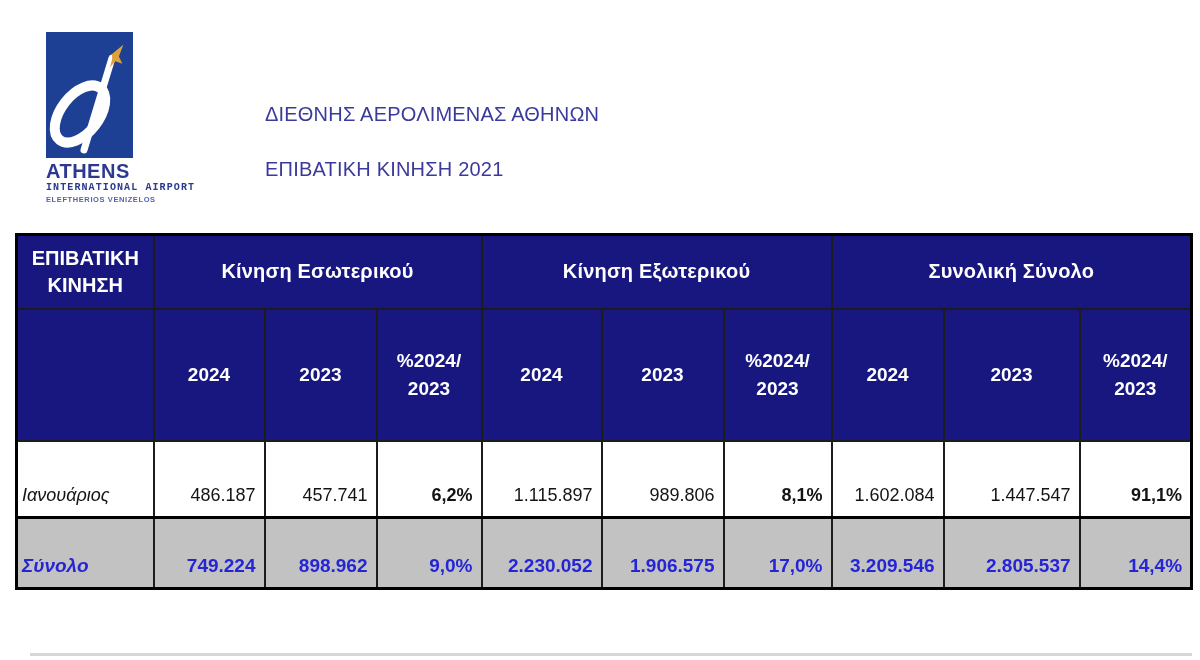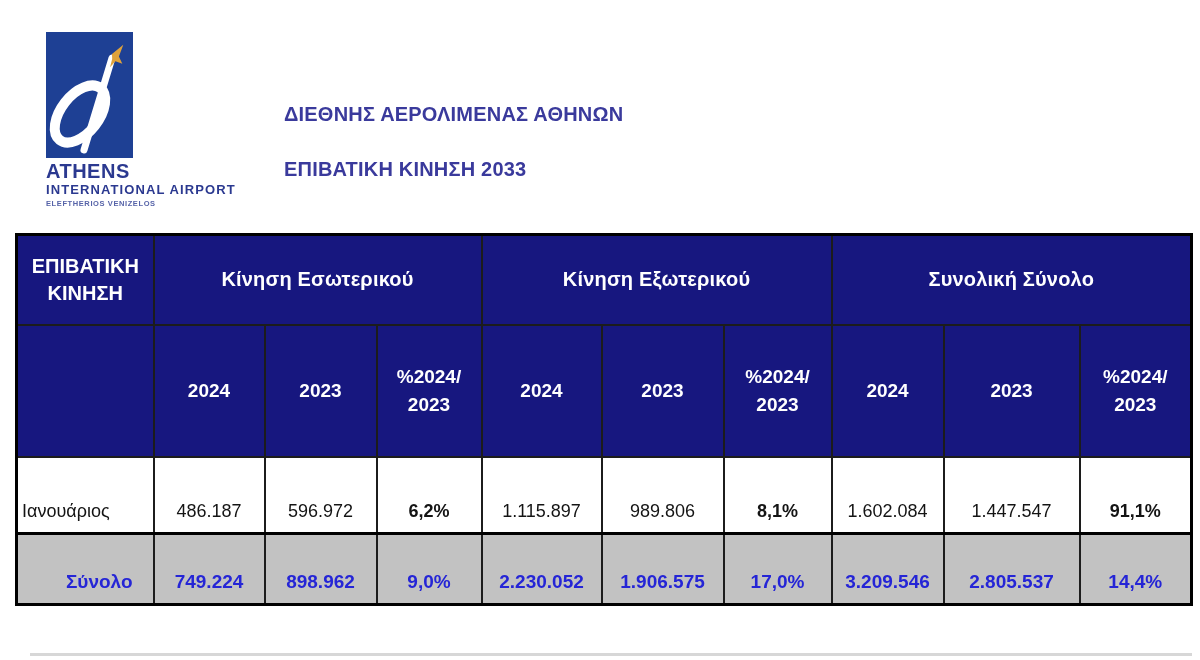--- a/index.html
+++ b/index.html
@@ -5,59 +5,59 @@
   * { margin:0; padding:0; box-sizing:border-box; }
   html,body { width:1200px; height:660px; background:#ffffff; overflow:hidden;
     font-family:"Liberation Sans","DejaVu Sans",sans-serif; }
   .canvas { position:relative; width:1200px; height:660px; background:#ffffff; }
 
   
   .logo-wrap { position:absolute; left:26px; top:32px; width:92px;padding-left:20px; }
   .logo-box { display:block; width:87px; height:126px; }
   .logo-name { margin-top:3px; font-size:20px; font-weight:bold; letter-spacing:0.5px;
     color:#2b3990; line-height:1.0; }
-  .logo-sub { font-size:13px; font-weight:bold; letter-spacing:1.1px; color:#2b3990;
-    line-height:1.35; white-space:nowrap; }
+  .logo-sub { font-size:10px; font-weight:bold; letter-spacing:1.1px; color:#2b3990;
+    line-height:1.35; white-space:nowrap;font-family:Liberation Mono, monospace; }
   .logo-sub2 { font-size:7.5px; font-weight:bold; letter-spacing:0.6px; color:#5663a8;
     line-height:1.35; white-space:nowrap; }
 
   
-  .doc-title { position:absolute; left:265px; font-size:20px; font-weight:bold;
-    color:#3a3a9c; letter-spacing:0.2px;margin-left:19px; }
+  .doc-title { position:absolute; left:265px; font-size:20px; font-weight:normal;
+    color:#3a3a9c; letter-spacing:0.2px; }
   .doc-title.t1 { top:103px; }
   .doc-title.t2 { top:158px; }
 
   
   .traffic-table { position:absolute; left:15px; top:233px; width:1175px;
     border-collapse:collapse; table-layout:fixed; }
   .traffic-table td, .traffic-table th { border:2px solid #1c1c1c; overflow:hidden; }
   .traffic-table { border:3px solid #000; }
 
-  tr.group-row { height:90px; }
+  tr.group-row { height:74px; }
   tr.year-row { height:132px; }
   tr.data-row-1 { height:77px; }
   tr.data-row-2 { height:75px; }
   tr.total-row { height:71px; }
 
   .hdr { background:#17177f; color:#ffffff; font-weight:bold; text-align:center;
     vertical-align:middle; }
   .corner-cell { font-size:20px; line-height:1.35; white-space:pre-line; }
   .group-cell { font-size:20px; letter-spacing:0.2px; }
   .year-cell { font-size:19px; white-space:pre-line; line-height:1.45; }
 
   td.month-cell { font-size:18px; color:#141414; text-align:left; vertical-align:bottom;
-    padding:0 20px 10px 4px; background:#fff; }
-  td.num-cell { font-size:18px; color:#141414; text-align:center; vertical-align:bottom;
+    padding:0 4px 10px 4px; background:#fff;font-style:italic; }
+  td.num-cell { font-size:18px; color:#141414; text-align:right; vertical-align:bottom;
     padding:0 8px 10px 8px; background:#fff; font-variant-numeric:tabular-nums; }
   tr.body-row td:nth-child(4), tr.body-row td:nth-child(7),
   tr.body-row td:nth-child(10) { font-weight:bold; }
 
   tr.total-row td { background:#c2c2c2; color:#2525d6; font-weight:bold;
     vertical-align:bottom; border-top:3px solid #000; }
-  tr.total-row td.month-cell { font-size:19px; color:#2525d6;text-align:right; }
+  tr.total-row td.month-cell { font-size:19px; color:#2525d6; }
   tr.total-row td.num-cell { font-size:19px; color:#2525d6; }
 
   .table-shadow { position:absolute; left:30px; top:653px; width:1162px; height:3px;
     background:#c9c9c9; opacity:0.75; }
 </style>
 </head>
 <body>
 
 <div class="canvas">
 
@@ -72,21 +72,21 @@
       <g transform="translate(66,22) rotate(-55)">
         <path d="M 0,0 L 14,4 L 2,7 L -2,14 L -4,7 L -12,6 L -4,3 Z" fill="#dfa23b"></path>
       </g>
     </svg>
     <div class="logo-name">ATHENS</div>
     <div class="logo-sub">INTERNATIONAL AIRPORT</div>
     <div class="logo-sub2">ELEFTHERIOS VENIZELOS</div>
   </div>
 
   <div class="doc-title t1">ΔΙΕΘΝΗΣ ΑΕΡΟΛΙΜΕΝΑΣ ΑΘΗΝΩΝ</div>
-  <div class="doc-title t2">ΕΠΙΒΑΤΙΚΗ ΚΙΝΗΣΗ 2033</div>
+  <div class="doc-title t2">ΕΠΙΒΑΤΙΚΗ ΚΙΝΗΣΗ 2021</div>
 
   <table class="traffic-table">
     <colgroup>
       <col style="width:137px">
         <col style="width:111px">
         <col style="width:112px">
         <col style="width:105px">
       <col style="width:120px">
         <col style="width:122px">
         <col style="width:108px">
@@ -114,21 +114,21 @@
 2023</th>
         <th class="hdr year-cell">2024</th>
         <th class="hdr year-cell">2023</th>
         <th class="hdr year-cell">%2024/
 2023</th>
       </tr>
 
       <tr class="data-row-1 body-row">
         <td class="month-cell">Ιανουάριος</td>
         <td class="num-cell">486.187</td>
-        <td class="num-cell">596.972</td>
+        <td class="num-cell">457.741</td>
         <td class="num-cell">6,2%</td>
         <td class="num-cell">1.115.897</td>
         <td class="num-cell">989.806</td>
         <td class="num-cell">8,1%</td>
         <td class="num-cell">1.602.084</td>
         <td class="num-cell">1.447.547</td>
         <td class="num-cell">91,1%</td>
       </tr>
 
 

